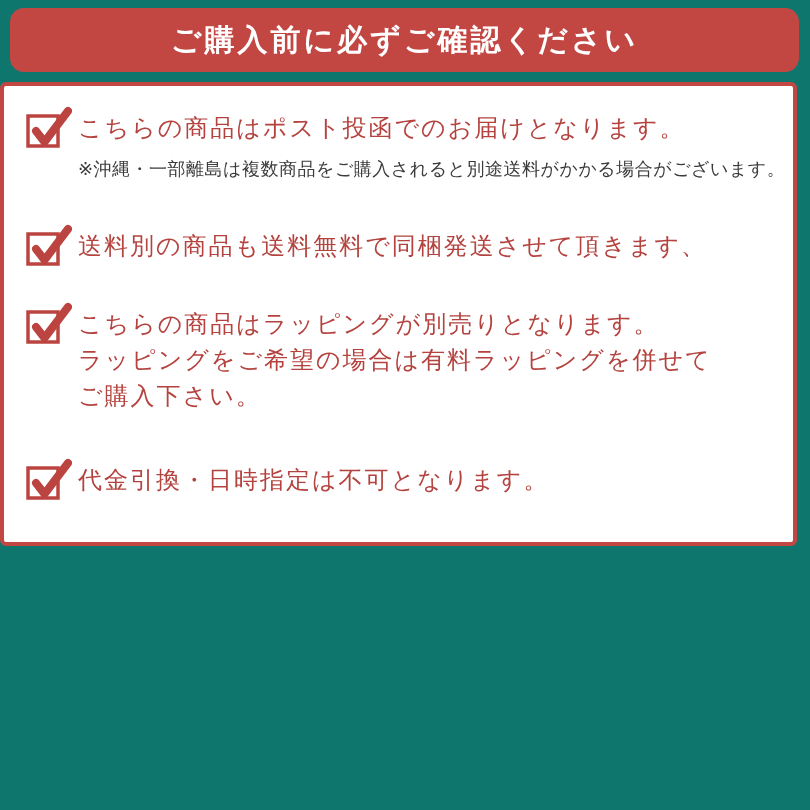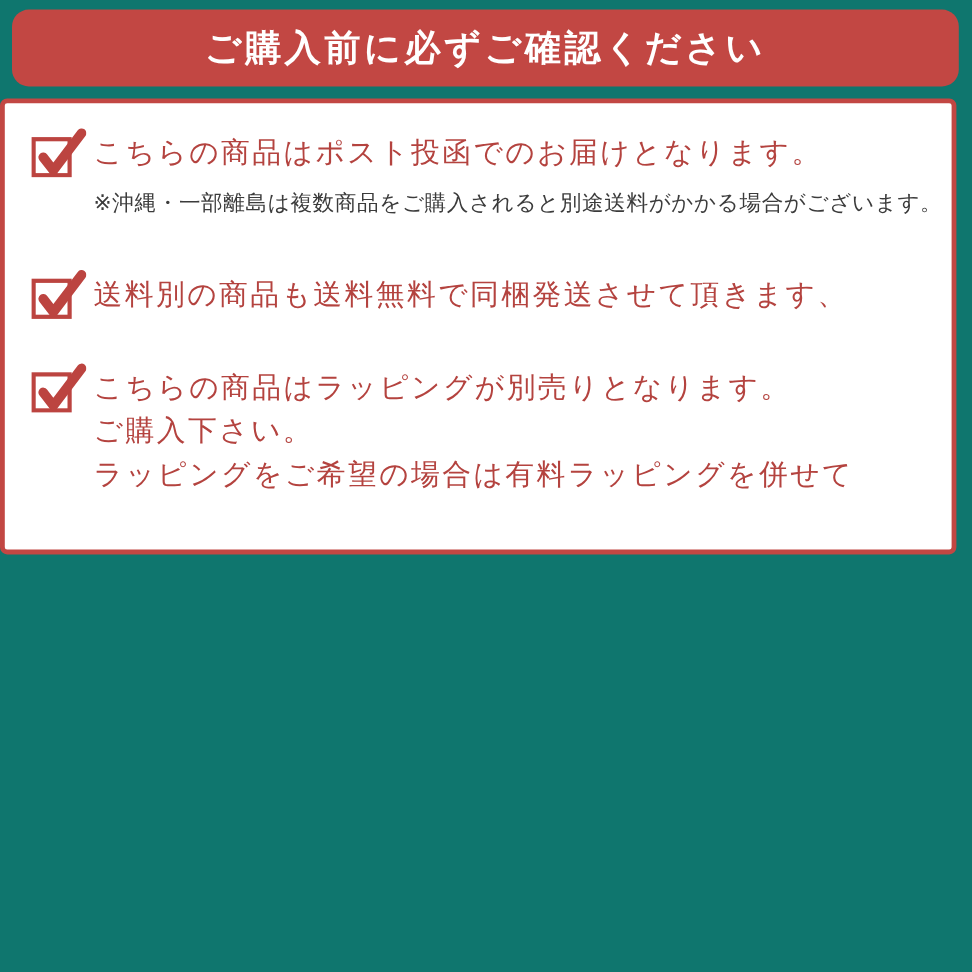--- a/index.html
+++ b/index.html
@@ -107,19 +107,28 @@
     </div>
 
     <div class="item item-3">
       <span class="checkbox">
         <svg viewBox="0 0 46 44" width="46" height="44" aria-hidden="true">
           <rect x="2" y="12" width="30" height="30" fill="none" stroke="currentColor" stroke-width="3.5"></rect>
           <path d="M10 27 L18.5 38 L42 7" fill="none" stroke="currentColor" stroke-width="8" stroke-linecap="round" stroke-linejoin="round"></path>
         </svg>
       </span>
       <div class="item-line">こちらの商品はラッピングが別売りとなります。</div>
+      <div class="item-line">ラッピングをご希望の場合は有料ラッピングを併せて</div>
       <div class="item-line">ご購入下さい。</div>
-      <div class="item-line">ラッピングをご希望の場合は有料ラッピングを併せて</div>
     </div>
 
+    <div class="item item-4">
+      <span class="checkbox">
+        <svg viewBox="0 0 46 44" width="46" height="44" aria-hidden="true">
+          <rect x="2" y="12" width="30" height="30" fill="none" stroke="currentColor" stroke-width="3.5"></rect>
+          <path d="M10 27 L18.5 38 L42 7" fill="none" stroke="currentColor" stroke-width="8" stroke-linecap="round" stroke-linejoin="round"></path>
+        </svg>
+      </span>
+      <div class="item-line">代金引換・日時指定は不可となります。</div>
+    </div>
 
   </div>
 </div>
 
 </body></html>

